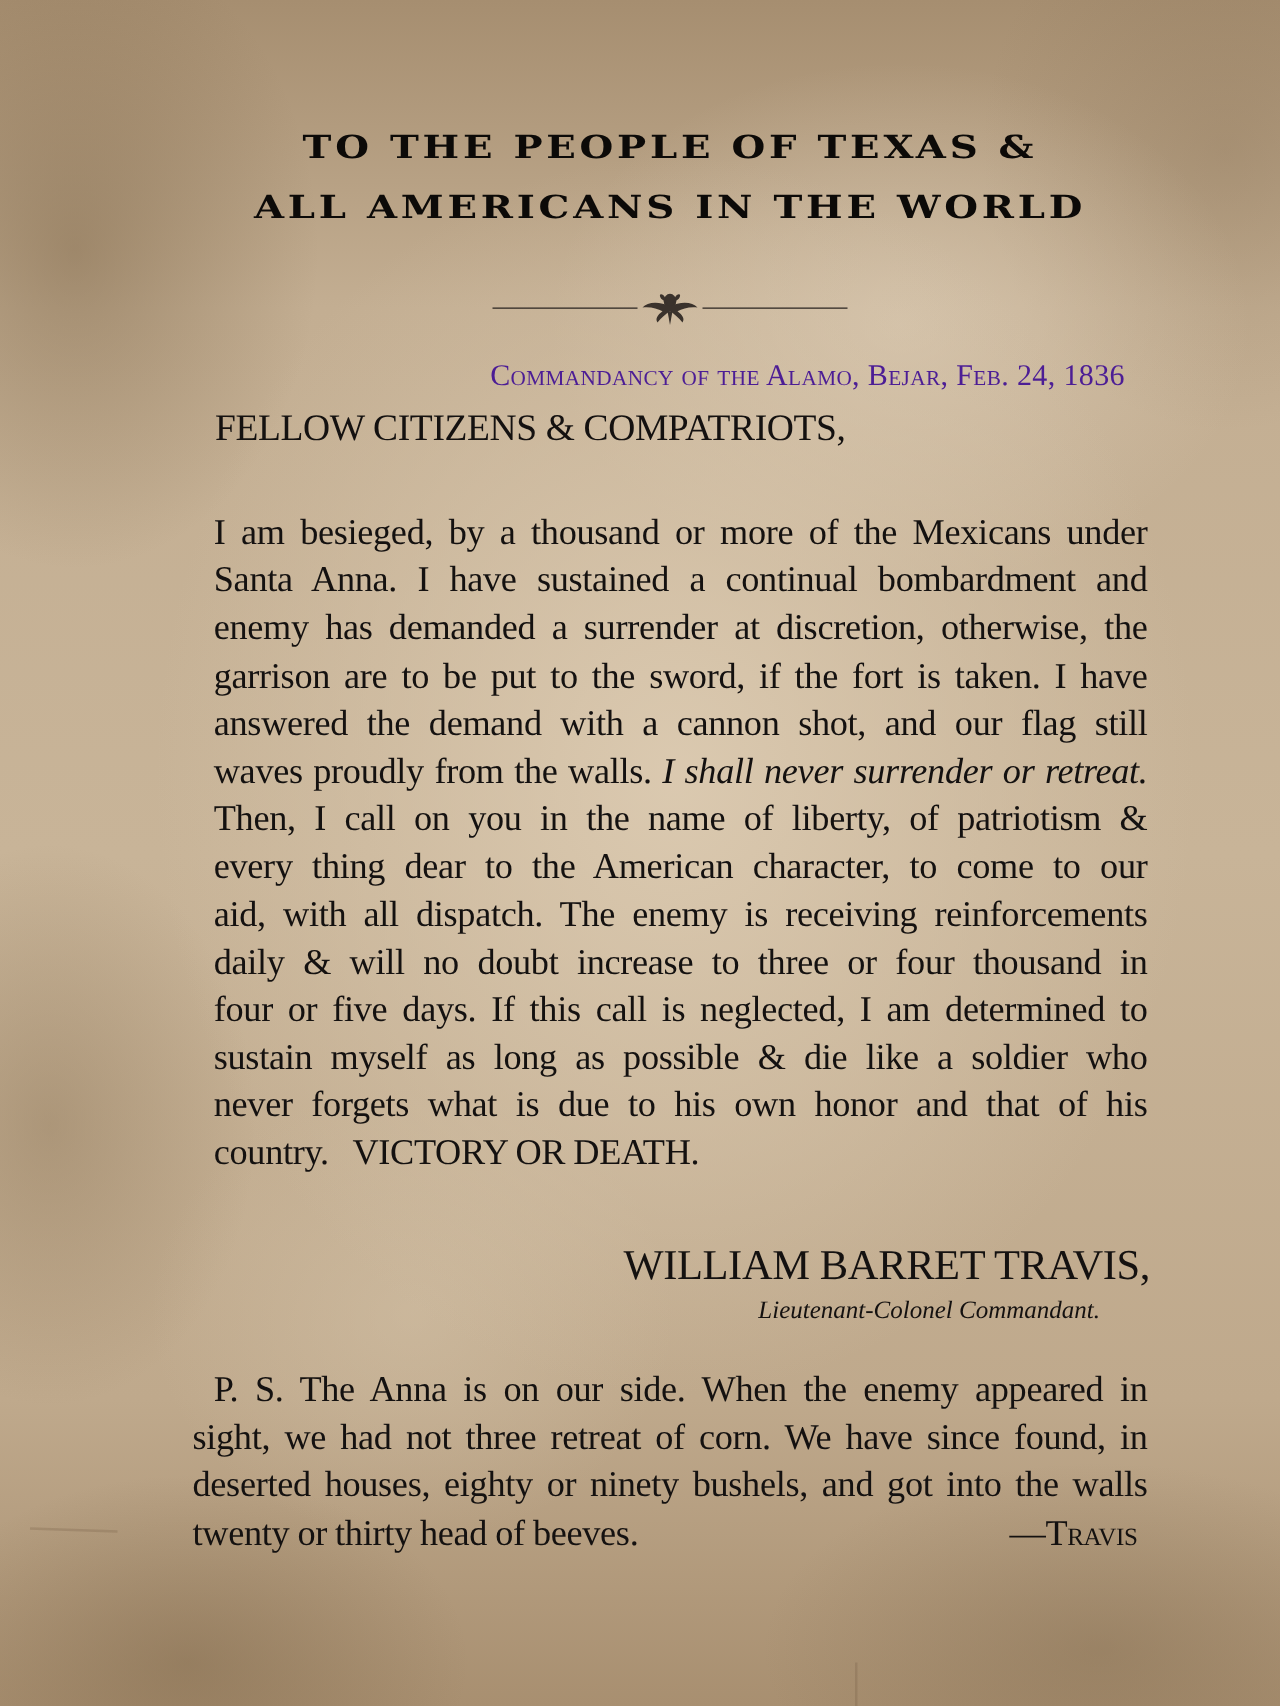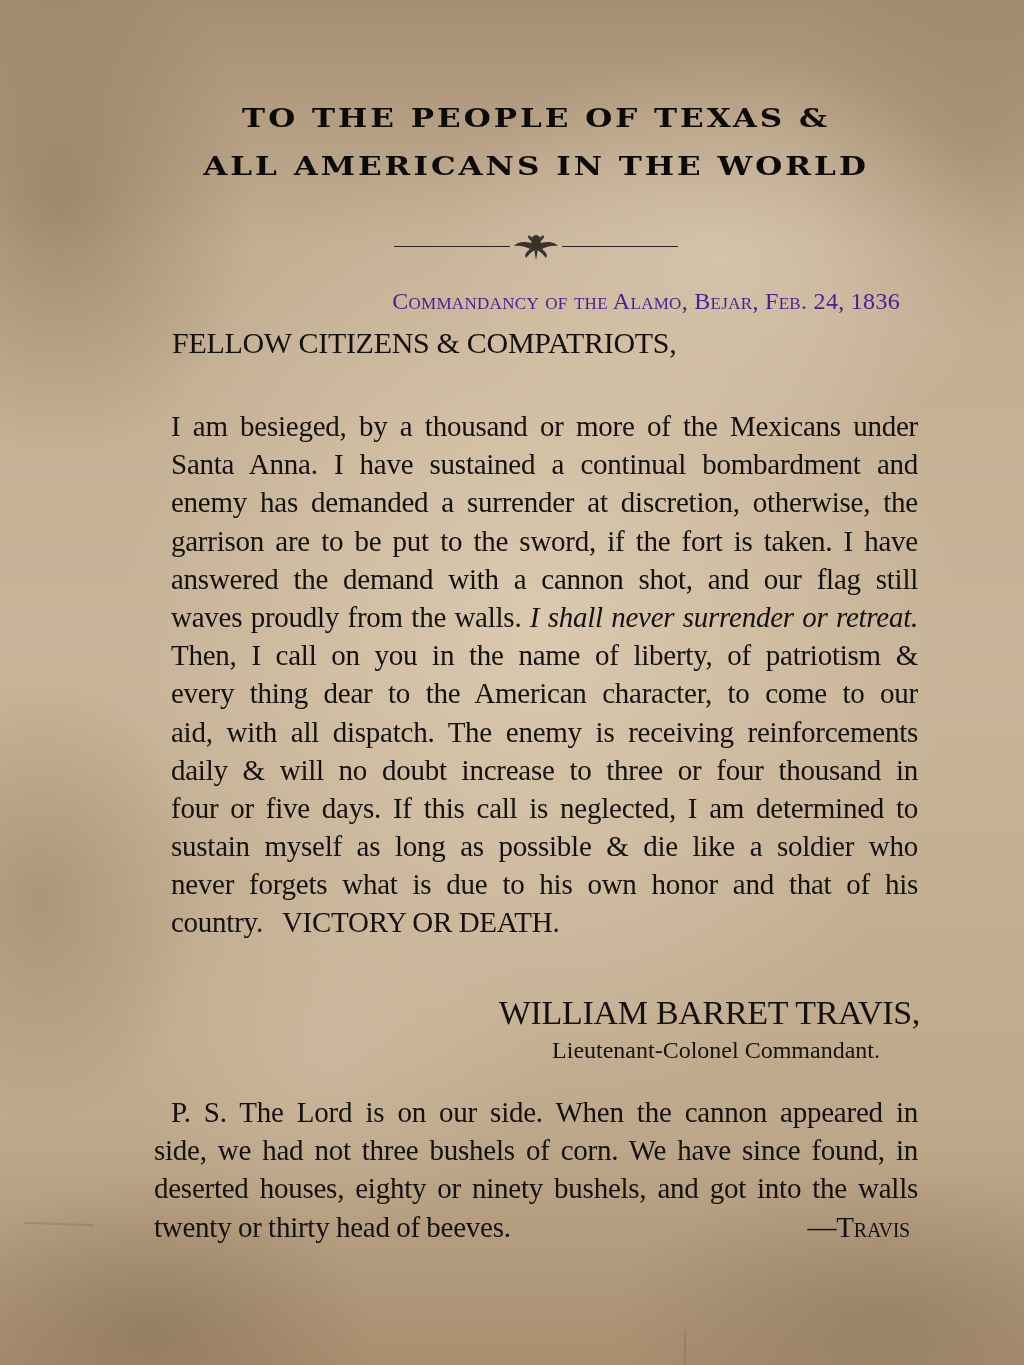--- a/index.html
+++ b/index.html
@@ -131,21 +131,22 @@
       top: 994px;
       right: 128px;
       font-size: 34px;
       letter-spacing: -0.3px;
       white-space: nowrap;
     }
     .rank {
       position: absolute;
       top: 1037px;
       right: 168px;
-      font-size: 24px;
+      font-size: 20px;
+      font-style: italic;
       white-space: nowrap;
     }
 
     .ps { top: 1093px; }
     .ps .sig-travis {
       float: right;
       margin-right: 8px;
       font-variant: small-caps;
     }
   </style>
@@ -193,18 +194,18 @@
     <span class="line">four or five days. If this call is neglected, I am determined to</span>
     <span class="line">sustain myself as long as possible &amp; die like a soldier who</span>
     <span class="line">never forgets what is due to his own honor and that of his</span>
     <span class="line last" style="white-space:pre">country.   VICTORY OR DEATH.</span>
   </div>
 
   <div class="signature">WILLIAM BARRET TRAVIS,</div>
   <div class="rank">Lieutenant-Colonel Commandant.</div>
 
   <div class="body-text ps">
-    <span class="line" style="text-indent:17px">P. S. The Lord is on our side. When the cannon appeared in</span>
-    <span class="line">side, we had not three bushels of corn. We have since found, in</span>
+    <span class="line" style="text-indent:17px">P. S. The Anna is on our side. When the enemy appeared in</span>
+    <span class="line">sight, we had not three retreat of corn. We have since found, in</span>
     <span class="line">deserted houses, eighty or ninety bushels, and got into the walls</span>
     <span class="line last"><span>twenty or thirty head of beeves.</span><span class="sig-travis">—Travis</span></span>
   </div>
 </div>
 
 </body></html>

